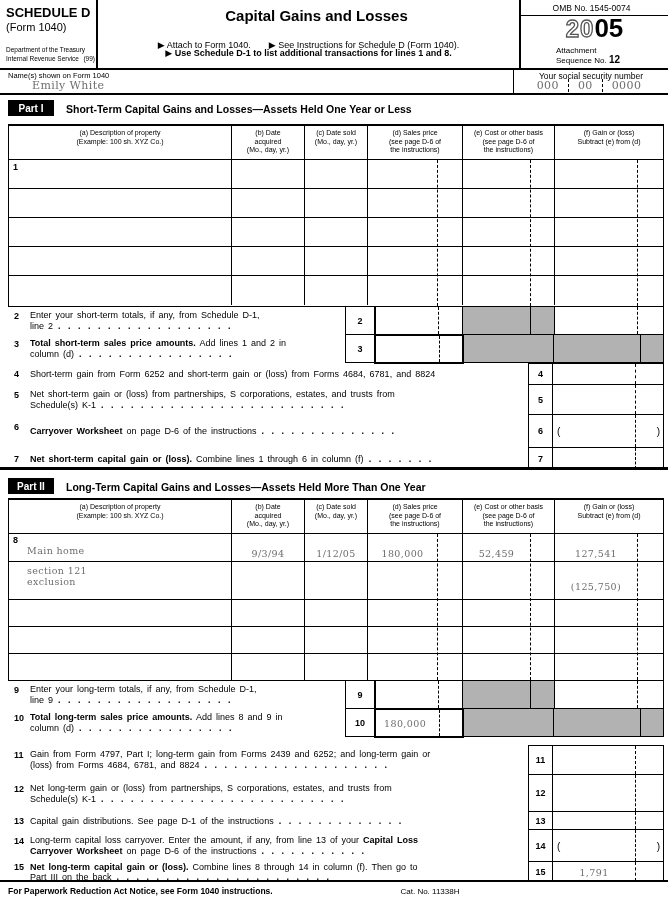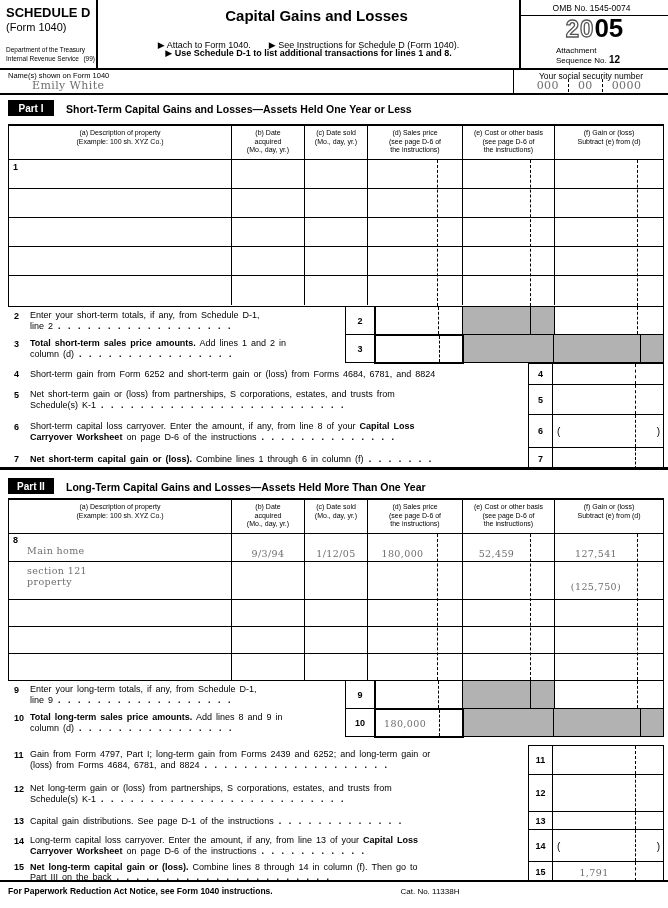--- a/index.html
+++ b/index.html
@@ -238,21 +238,20 @@
       <div><span>Schedule(s) K-1</span><span class="leader">. . . . . . . . . . . . . . . . . . . . . . . . .</span></div>
     </div>
     <div class="lbox nbox">5</div>
     <div class="amt acell">
         <span class="cdash" style="left:82px;"></span>
       </div>
   </div>
   <div class="lrow two" style="top:415px;height:33px;">
     <span class="lno">6</span>
     <div class="ltxt wide">
-      <div><span>Short-term capital loss carryover. Enter the amount, if any, from line 8 of your </span><span class="b">Capital Loss</span></div>
       <div><span class="b">Carryover Worksheet</span><span> on page D-6 of the instructions</span><span class="leader">. . . . . . . . . . . . . .</span></div>
     </div>
     <div class="lbox nbox">6</div>
     <div class="amt acell">
       <span class="paren" style="left:4px;">(</span>
       <span class="cdash" style="left:82px;"></span>
       <span class="paren" style="right:3px;">)</span>
     </div>
   </div>
   <div class="lrow" style="top:448px;height:22px;">
@@ -314,21 +313,21 @@
       </div>
     <div class="c vcell">
         <span class="hw dwe">52,459</span>
       </div>
     <div class="c vcell lastcol">
         <span class="hw dwf">127,541</span>
       </div>
 
     <div class="c" style="padding:3px 0 0 18px;">
       <div class="hw" style="font-size:9.5px;">section 121</div>
-      <div class="hw" style="font-size:9.5px;">property</div>
+      <div class="hw" style="font-size:9.5px;">exclusion</div>
     </div>
     <div class="c"></div>
     <div class="c"></div>
     <div class="c"></div>
     <div class="c"></div>
     <div class="c lastcol" style="padding-top:14px;"><span class="hw dwf" style="display:inline-block;font-size:9.5px;">(125,750)</span></div>
 
     <div class="c"></div>
     <div class="c"></div>
     <div class="c"></div>

